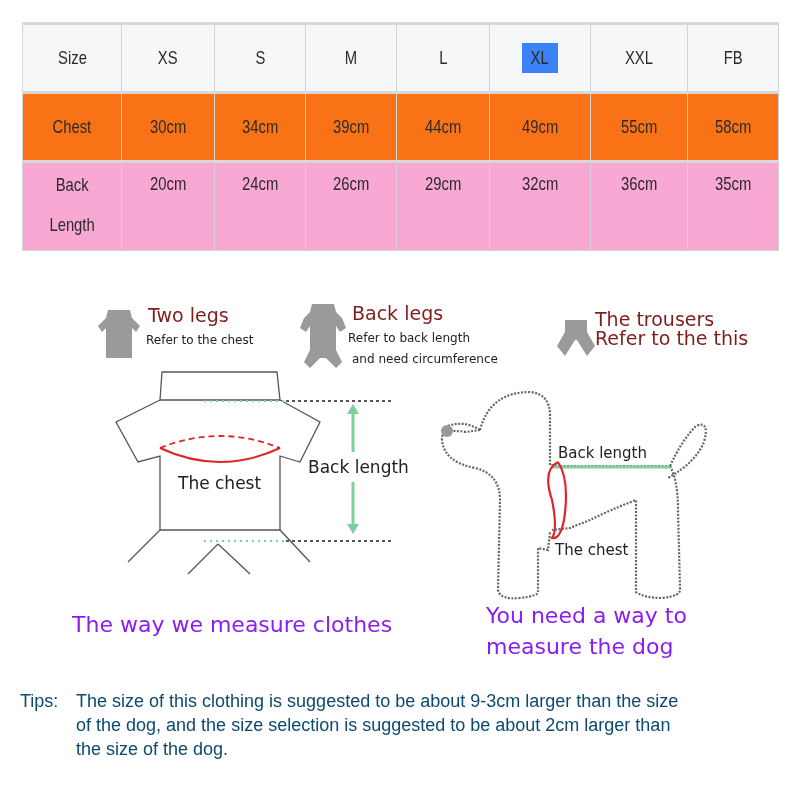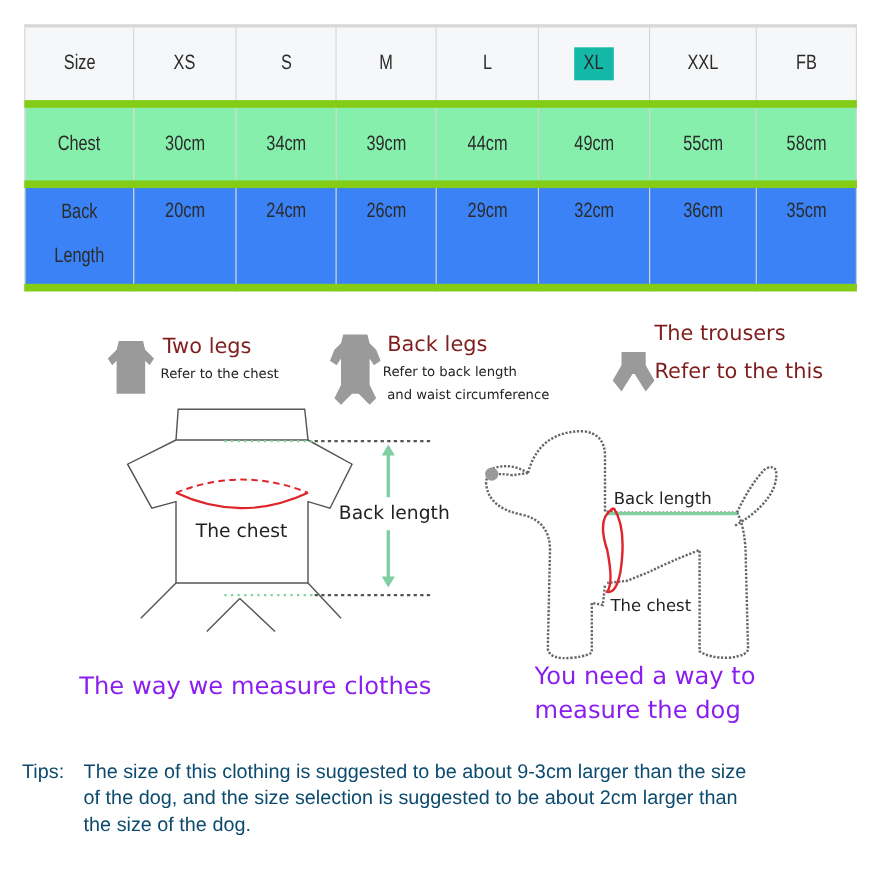--- a/index.html
+++ b/index.html
@@ -1,25 +1,25 @@
 <!DOCTYPE html>
 <html><head>
 <meta charset="utf-8">
 <style>
   html, body { margin:0; padding:0; background:#ffffff; }
   body { width:800px; height:800px; position:relative; overflow:hidden; font-family:"DejaVu Sans", sans-serif; }
   .abs { position:absolute; }
   table.grid { position:absolute; left:22px; top:22px; border-collapse:collapse; table-layout:fixed; }
   table.grid td { border:1px solid #d4d4d4; text-align:center; font-family:"Liberation Sans Narrow","Liberation Sans", sans-serif; font-size:19px; color:#2b2b2b; transform-origin:center; }
   table.grid tr.row-head td { height:64px; background:#f6f7f9; }
-  table.grid tr.row-chest td { height:64px; background:#86efac;margin-top:48px; }
-  table.grid tr.row-back td { height:76px; background:#3b82f6; vertical-align:top; padding-top:10px;margin-left:34px; }
-  table.grid tr { border-top:3px solid #d8d8d8; border-bottom:7px solid #84cc16; }
+  table.grid tr.row-chest td { height:64px; background:#f97316;margin-top:48px; }
+  table.grid tr.row-back td { height:76px; background:#f9a8d4; vertical-align:top; padding-top:10px;margin-left:34px; }
+  table.grid tr { border-top:3px solid #d8d8d8; border-bottom:1px solid #84cc16; }
   .narrow { display:inline-block; transform:scaleX(0.78); }
-  .cell-xl-bg { display:inline-block; background:#14b8a6; padding:4px 6px; }
+  .cell-xl-bg { display:inline-block; background:#3b82f6; padding:4px 6px; }
   .back-label { line-height:44px; }
 
   
   .icon-text-title { font-size:19px; color:#7f1d1d; }
   .icon-text-sub { font-size:12px; color:#222; }
 
   .caption { color:#8a1ef0; font-size:22px; }
   .tips { color:#0c4a6e; font-family:"Liberation Sans", sans-serif; font-size:18px; line-height:24px; }
 </style>
 </head>
@@ -77,26 +77,26 @@
   <path d="M12 2 H34 L36 10 L44 18 L40 24 L36 20 V50 H10 V20 L6 24 L2 18 L10 10 Z" fill="#9a9a9a"></path>
 </svg>
 <div class="abs icon-text-title" style="left:148px;top:304px">Two legs</div>
 <div class="abs icon-text-sub" style="left:146px;top:333px">Refer to the chest</div>
 
 <svg class="abs" style="left:298px;top:302px" width="50" height="68">
   <path d="M14 2 H36 L38 10 L44 16 L48 26 L42 30 L38 24 V48 L44 60 L38 66 L28 56 H22 L12 66 L6 60 L12 48 V24 L8 30 L2 26 L6 16 L12 10 Z" fill="#9a9a9a"></path>
 </svg>
 <div class="abs icon-text-title" style="left:352px;top:302px">Back legs</div>
 <div class="abs icon-text-sub" style="left:348px;top:331px">Refer to back length</div>
-<div class="abs icon-text-sub" style="left:352px;top:352px">and waist circumference</div>
+<div class="abs icon-text-sub" style="left:352px;top:352px">and need circumference</div>
 
 <svg class="abs" style="left:555px;top:318px" width="42" height="42">
   <path d="M10 2 H32 V14 L40 28 L32 38 L22 22 H20 L10 38 L2 28 L10 14 Z" fill="#9a9a9a"></path>
 </svg>
-<div class="abs icon-text-title" style="left:595px;top:292px">The trousers</div>
+<div class="abs icon-text-title" style="left:595px;top:308px">The trousers</div>
 <div class="abs icon-text-title" style="left:595px;top:327px">Refer to the this</div>
 
 <svg class="abs" style="left:100px;top:360px" width="320" height="220">
 
   <path d="M62 12 L177 12 L180 40 L60 40 Z" fill="none" stroke="#555" stroke-width="1.3"></path>
 
   <path d="M60 40 L16 62 L38 102 L60 96 L60 170 L180 170 L180 96 L200 102 L220 62 L180 40" fill="none" stroke="#555" stroke-width="1.3"></path>
 
   <path d="M60 170 L28 202 M180 170 L210 202 M118 184 L88 214 M118 184 L150 214" fill="none" stroke="#555" stroke-width="1.3"></path>
 

